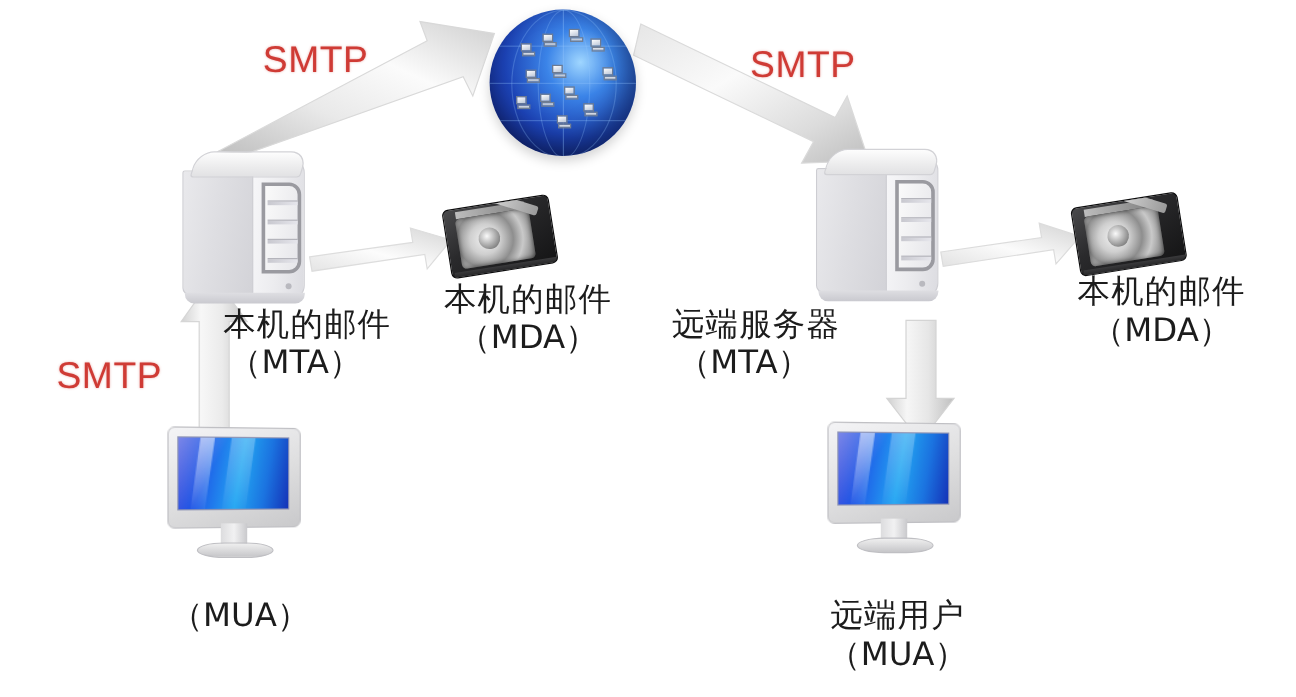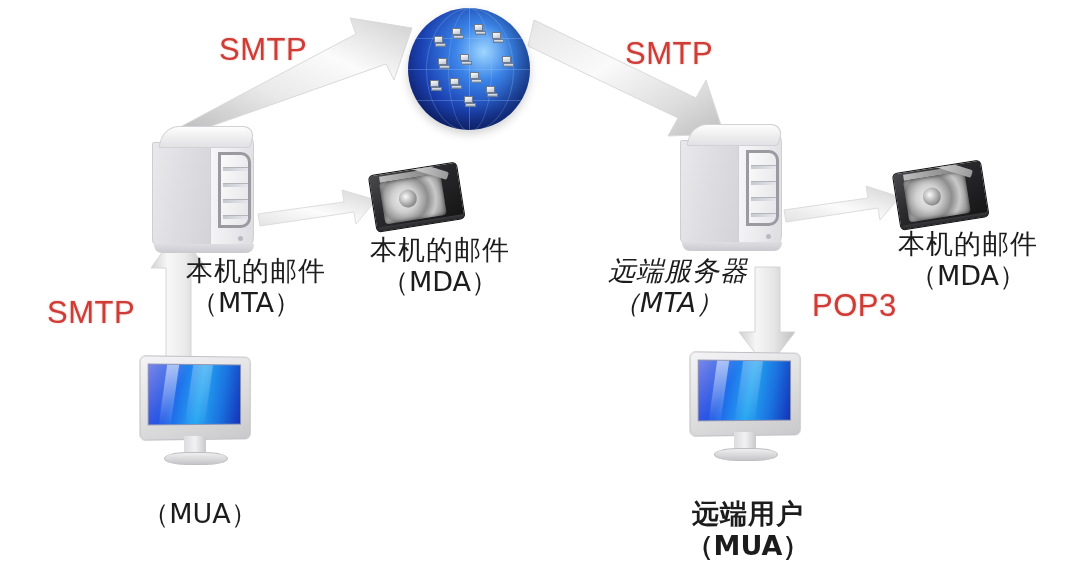--- a/index.html
+++ b/index.html
@@ -400,44 +400,43 @@
     <div class="mon-neck"></div>
     <div class="mon-foot"></div>
   </div>
 
   <div class="proto" style="left:219px;top:32px;">SMTP</div>
 
   <div class="proto" style="left:625px;top:36px;">SMTP</div>
 
   <div class="proto" style="left:47px;top:295px;">SMTP</div>
 
-  <div class="proto" style="left:812px;top:288px;">POP3</div>
 
   <div class="cap" style="left:186px;top:255px;width:120px;">
     <span class="l1">本机的邮件</span>
     <span class="l2">（MTA）</span>
   </div>
 
   <div class="cap" style="left:365px;top:234px;width:150px;">
     <span class="l1">本机的邮件</span>
     <span class="l2">（MDA）</span>
   </div>
 
-  <div class="cap" style="left:608px;top:255px;width:120px;font-style:italic;">
+  <div class="cap" style="left:560px;top:255px;width:120px;">
     <span class="l1">远端服务器</span>
     <span class="l2">（MTA）</span>
   </div>
 
   <div class="cap" style="left:893px;top:228px;width:150px;">
     <span class="l1">本机的邮件</span>
     <span class="l2">（MDA）</span>
   </div>
 
   <div class="cap" style="left:120px;top:498px;width:160px;">
     <span class="l2">（MUA）</span>
   </div>
 
-  <div class="cap" style="left:668px;top:498px;width:160px;font-weight:bold;">
+  <div class="cap" style="left:668px;top:498px;width:160px;">
     <span class="l1">远端用户</span>
     <span class="l2">（MUA）</span>
   </div>
 
 </div>
 
 </body></html>

